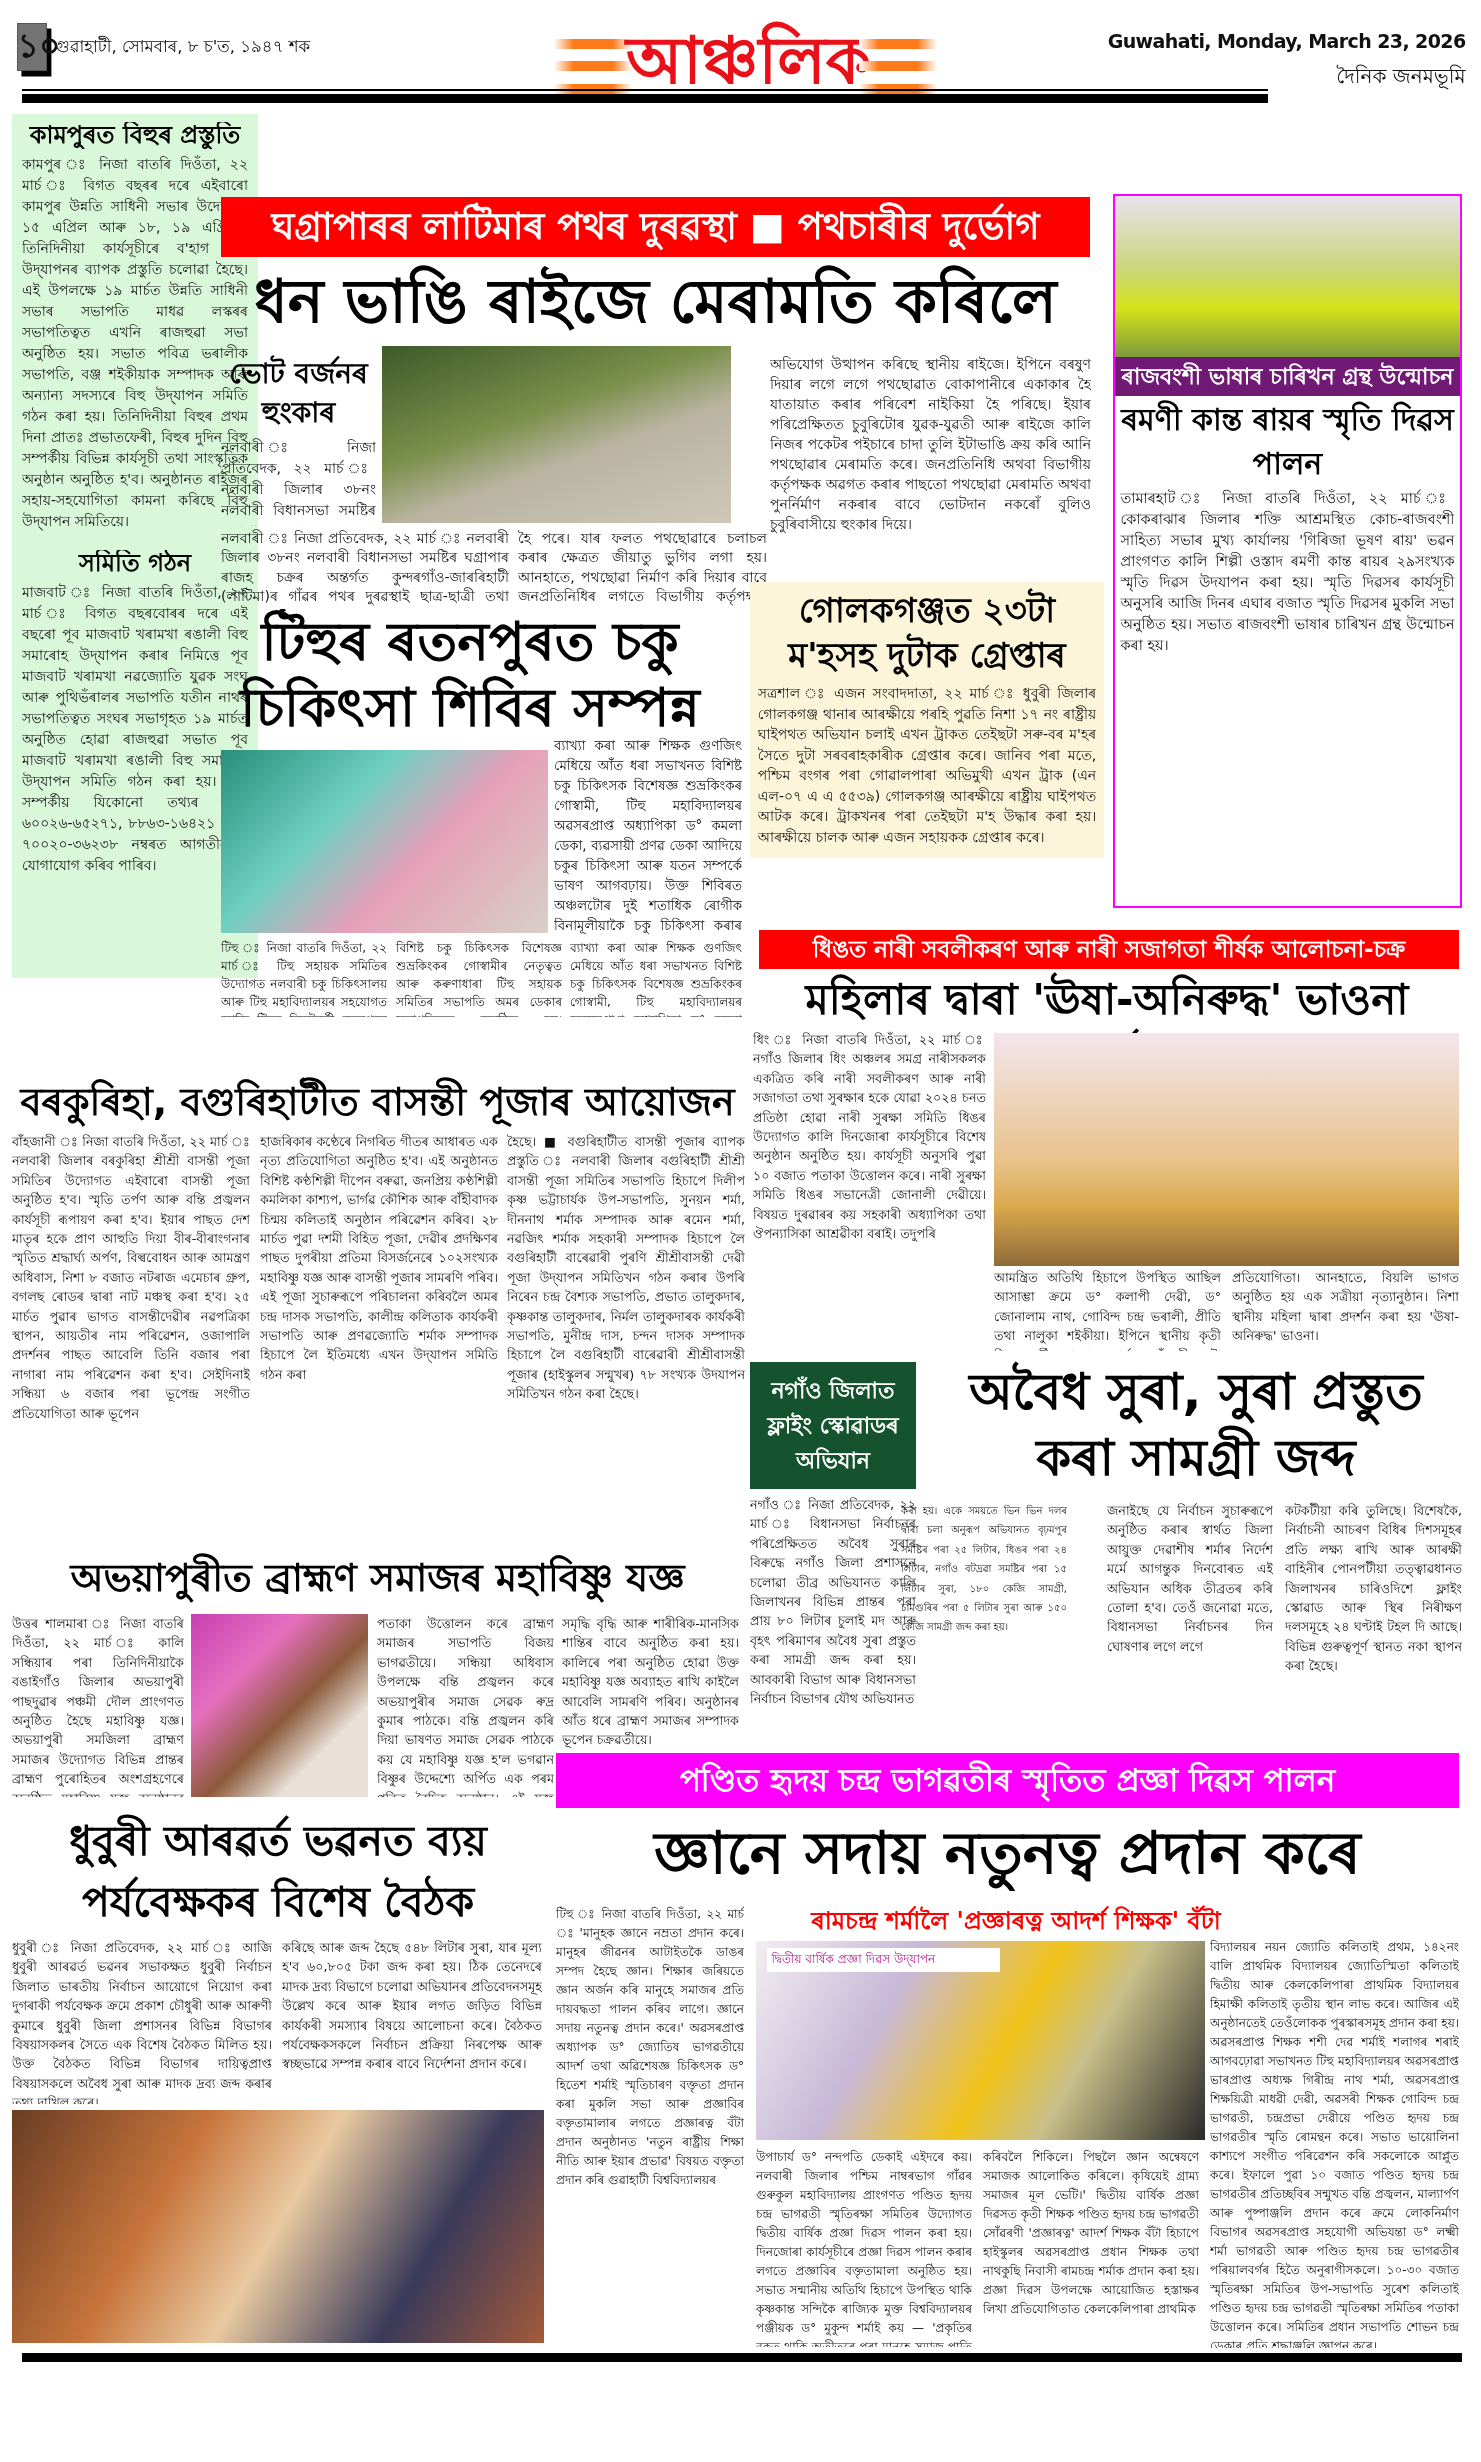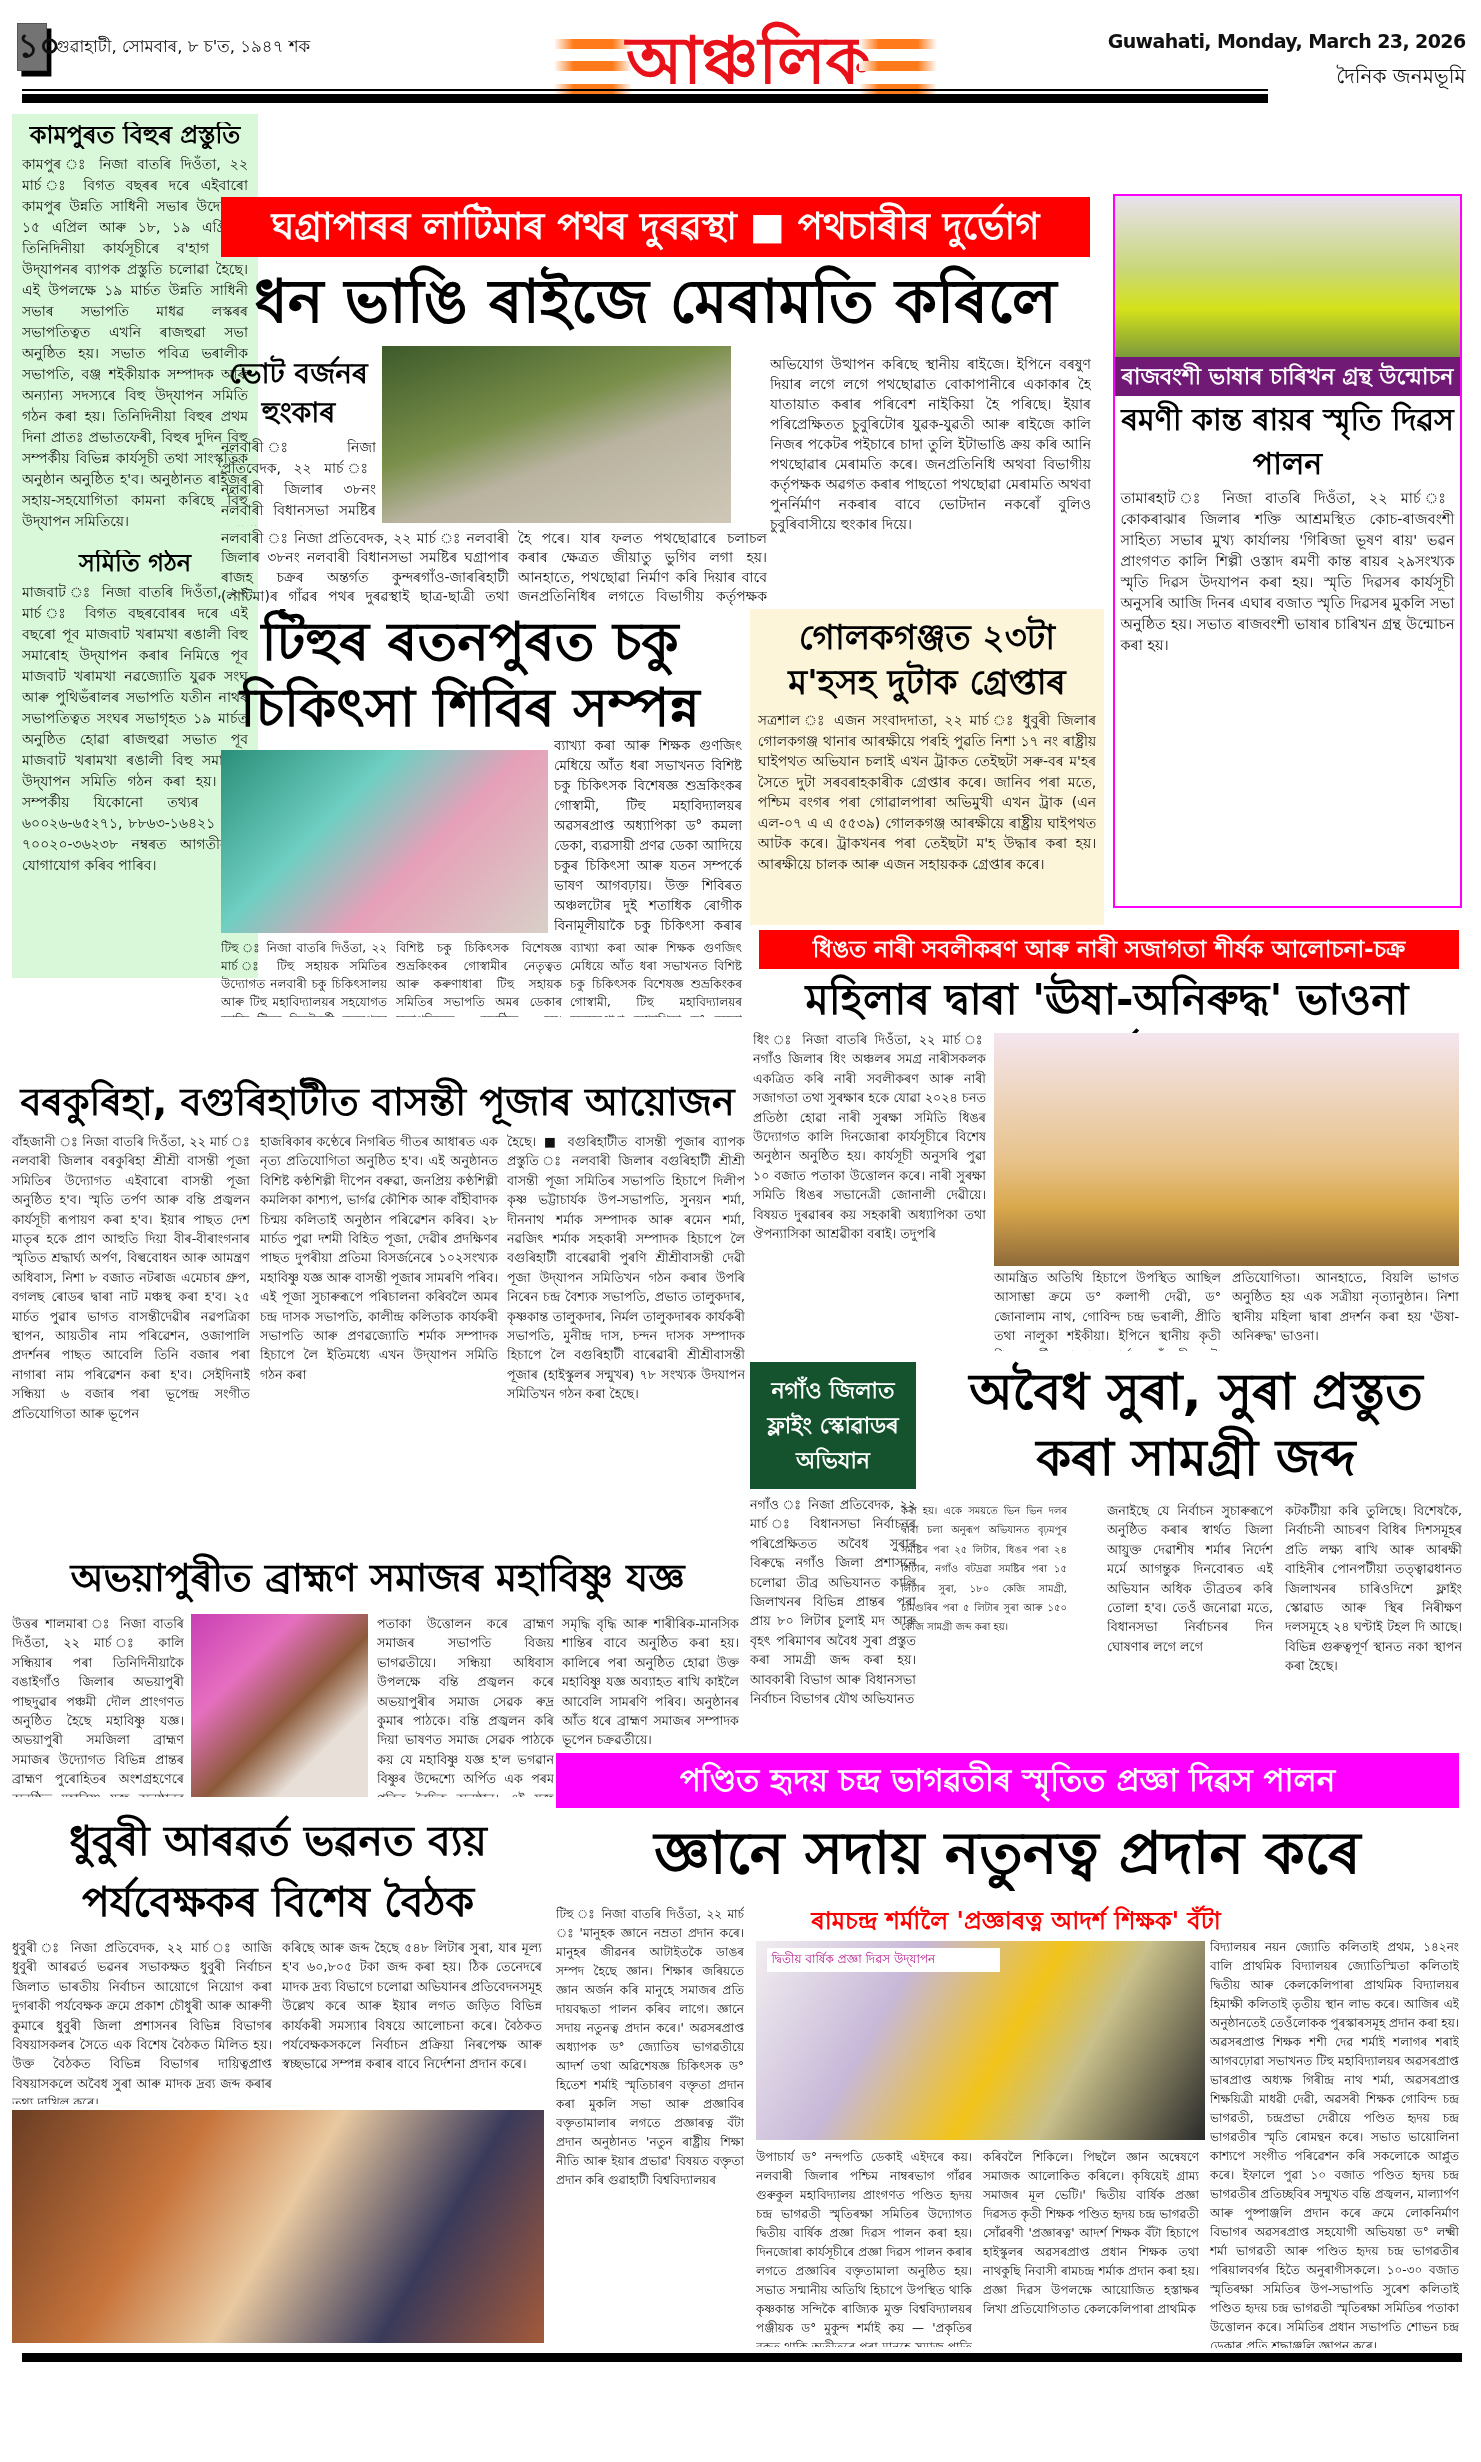--- a/index.html
+++ b/index.html
@@ -69,21 +69,21 @@
   <div class="body-text" style="padding:0 5.5px;height:449px;font-size:14.4px;line-height:21px">তামাৰহাট ঃ নিজা বাতৰি দিওঁতা, ২২ মাৰ্চ ঃ কোকৰাঝাৰ জিলাৰ শক্তি আশ্ৰমস্থিত কোচ-ৰাজবংশী সাহিত্য সভাৰ মুখ্য কাৰ্যালয় 'গিৰিজা ভূষণ ৰায়' ভৱন প্ৰাংগণত কালি শিল্পী ওস্তাদ ৰমণী কান্ত ৰায়ৰ ২৯সংখ্যক স্মৃতি দিৱস উদযাপন কৰা হয়। স্মৃতি দিৱসৰ কাৰ্যসূচী অনুসৰি আজি দিনৰ এঘাৰ বজাত স্মৃতি দিৱসৰ মুকলি সভা অনুষ্ঠিত হয়। সভাত ৰাজবংশী ভাষাৰ চাৰিখন গ্ৰন্থ উন্মোচন কৰা হয়।</div>
 </div>
 
 <div class="abs hl" style="left:221px;top:609px;width:498px;font-size:53px;line-height:66px">টিহুৰ ৰতনপুৰত চকু চিকিৎসা শিবিৰ সম্পন্ন</div>
 <div class="abs photo" style="left:221px;top:750px;width:327px;height:183px;background:linear-gradient(135deg,#2a8f7a,#6fcfc2 35%,#e6a0b8 60%,#d8d0c8)"></div>
 <div class="abs body-text" style="left:554px;top:736px;width:188px;height:199px;font-size:13.3px;line-height:20px">ব্যাখ্যা কৰা আৰু শিক্ষক গুণজিৎ মেধিয়ে আঁত ধৰা সভাখনত বিশিষ্ট চকু চিকিৎসক বিশেষজ্ঞ শুভ্ৰকিংকৰ গোস্বামী, টিহু মহাবিদ্যালয়ৰ অৱসৰপ্ৰাপ্ত অধ্যাপিকা ড° কমলা ডেকা, ব্যৱসায়ী প্ৰণৱ ডেকা আদিয়ে চকুৰ চিকিৎসা আৰু যতন সম্পৰ্কে ভাষণ আগবঢ়ায়। উক্ত শিবিৰত অঞ্চলটোৰ দুই শতাধিক ৰোগীক বিনামূলীয়াকৈ চকু চিকিৎসা কৰাৰ লগতেই ঔষধ, চছমা আদি যোগান ধৰা হয়। মাধ্যমিক বিদ্যালয়ৰ অৱসৰপ্ৰাপ্ত অধ্যক্ষ কান্তেশ্বৰ বামছিয়াৰীয়ে।</div>
 <div class="abs body-text" style="left:221px;top:939px;width:166px;height:78px;font-size:12px;line-height:18px">টিহু ঃ নিজা বাতৰি দিওঁতা, ২২ মাৰ্চ ঃ টিহু সহায়ক সমিতিৰ উদ্যোগত নলবাৰী চকু চিকিৎসালয় আৰু টিহু মহাবিদ্যালয়ৰ সহযোগত আজি টিহুৰ নিকটৱৰ্তী ৰতনপুৰৰ পৰা দিনজোৰাকৈ বিনামূলীয়া চকু চিকিৎসা শিবিৰৰ আয়োজন কৰা হয়।</div>
 <div class="abs body-text" style="left:396px;top:939px;width:166px;height:78px;font-size:12px;line-height:18px">বিশিষ্ট চকু চিকিৎসক বিশেষজ্ঞ শুভ্ৰকিংকৰ গোস্বামীৰ নেতৃত্বত আৰু কৰুণাধাৰা টিহু সহায়ক সমিতিৰ সভাপতি অমৰ ডেকাৰ সভাপতিত্বত অনুষ্ঠিত হয়। কৰুণাধাৰা টিহু সহায়ক সমিতিৰ সচিব নিৰঞ্জন দত্তই উদ্দেশ্যে</div>
 <div class="abs body-text" style="left:570px;top:939px;width:172px;height:78px;font-size:12px;line-height:18px">ব্যাখ্যা কৰা আৰু শিক্ষক গুণজিৎ মেধিয়ে আঁত ধৰা সভাখনত বিশিষ্ট চকু চিকিৎসক বিশেষজ্ঞ শুভ্ৰকিংকৰ গোস্বামী, টিহু মহাবিদ্যালয়ৰ অৱসৰপ্ৰাপ্ত অধ্যাপিকা ড° কমলা ডেকা, ব্যৱসায়ী প্ৰণৱ ডেকা আদিয়ে চকুৰ চিকিৎসা আৰু যতন সম্পৰ্কে ভাষণ আগবঢ়ায়। উক্ত শিবিৰত অঞ্চলটোৰ দুই শতাধিক ৰোগীক বিনামূলীয়াকৈ চকু চিকিৎসা কৰাৰ লগতেই ঔষধ, চছমা আদি যোগান ধৰা হয়। মাধ্যমিক বিদ্যালয়ৰ অৱসৰপ্ৰাপ্ত অধ্যক্ষ কান্তেশ্বৰ বামছিয়াৰীয়ে।</div>
 
-<div class="abs creambox" style="left:750px;top:609px;width:354px;height:316px;padding:5.5px 7.8px">
+<div class="abs creambox" style="left:750px;top:582px;width:354px;height:276px;padding:5.5px 7.8px">
   <div class="hl" style="font-size:34px;line-height:45px">গোলকগঞ্জত ২৩টা ম'হসহ দুটাক গ্ৰেপ্তাৰ</div>
   <div class="body-text" style="margin-top:5.5px;height:210px;font-size:14px;line-height:20.5px">সত্ৰশাল ঃ এজন সংবাদদাতা, ২২ মাৰ্চ ঃ ধুবুৰী জিলাৰ গোলকগঞ্জ থানাৰ আৰক্ষীয়ে পৰহি পুৱতি নিশা ১৭ নং ৰাষ্ট্ৰীয় ঘাইপথত অভিযান চলাই এখন ট্ৰাকত তেইছটা সৰু-বৰ ম'হৰ সৈতে দুটা সৰবৰাহকাৰীক গ্ৰেপ্তাৰ কৰে। জানিব পৰা মতে, পশ্চিম বংগৰ পৰা গোৱালপাৰা অভিমুখী এখন ট্ৰাক (এন এল-০৭ এ এ ৫৫৩৯) গোলকগঞ্জ আৰক্ষীয়ে ৰাষ্ট্ৰীয় ঘাইপথত আটক কৰে। ট্ৰাকখনৰ পৰা তেইছটা ম'হ উদ্ধাৰ কৰা হয়। আৰক্ষীয়ে চালক আৰু এজন সহায়কক গ্ৰেপ্তাৰ কৰে।</div>
 </div>
 
 <div class="abs banner" style="left:759px;top:930px;width:700px;height:39px;background:#ff0000;font-size:23px;line-height:39px">ধিঙত নাৰী সবলীকৰণ আৰু নাৰী সজাগতা শীৰ্ষক আলোচনা-চক্ৰ</div>
 <div class="abs hl" style="left:750px;top:972px;width:714px;font-size:42px;line-height:55px">মহিলাৰ দ্বাৰা 'ঊষা-অনিৰুদ্ধ' ভাওনা প্ৰদৰ্শন</div>
 <div class="abs body-text" style="left:753px;top:1030px;width:233px;height:271px;font-size:12.7px;line-height:19.4px">ধিং ঃ নিজা বাতৰি দিওঁতা, ২২ মাৰ্চ ঃ নগাঁও জিলাৰ ধিং অঞ্চলৰ সমগ্ৰ নাৰীসকলক একত্ৰিত কৰি নাৰী সবলীকৰণ আৰু নাৰী সজাগতা তথা সুৰক্ষাৰ হকে যোৱা ২০২৪ চনত প্ৰতিষ্ঠা হোৱা নাৰী সুৰক্ষা সমিতি ধিঙৰ উদ্যোগত কালি দিনজোৰা কাৰ্যসূচীৰে বিশেষ অনুষ্ঠান অনুষ্ঠিত হয়। কাৰ্যসূচী অনুসৰি পুৱা ১০ বজাত পতাকা উত্তোলন কৰে। নাৰী সুৰক্ষা সমিতি ধিঙৰ সভানেত্ৰী জোনালী দেৱীয়ে। বিষয়ত দুৰৱাৰৰ কয় সহকাৰী অধ্যাপিকা তথা ঔপন্যাসিকা আশ্ৰৱীকা বৰাই। তদুপৰি</div>
 <div class="abs photo" style="left:994px;top:1033px;width:465px;height:233px;background:linear-gradient(180deg,#f4e6ee,#e7c28a 55%,#d9a84c 75%,#8f6a3a)"></div>
 <div class="abs body-text" style="left:994px;top:1268px;width:227px;height:83px;font-size:12.7px;line-height:19.4px">আমন্ত্ৰিত অতিথি হিচাপে উপস্থিত আছিল আসাম্ভা ক্ৰমে ড° কলাপী দেৱী, ড° জোনালাম নাথ, গোবিন্দ চন্দ্ৰ ভৰালী, প্ৰীতি তথা নালুকা শইকীয়া। ইপিনে স্থানীয় কৃতী শিক্ষক স্বৰ্গীয় সাৰদানন্দ শৰ্মাৰ সোঁৱৰণীত দুটা শাখাত অনুষ্ঠিত হয়</div>
 <div class="abs body-text" style="left:1232px;top:1268px;width:227px;height:83px;font-size:12.7px;line-height:19.4px">প্ৰতিযোগিতা। আনহাতে, বিয়লি ভাগত অনুষ্ঠিত হয় এক সত্ৰীয়া নৃত্যানুষ্ঠান। নিশা স্থানীয় মহিলা দ্বাৰা প্ৰদৰ্শন কৰা হয় 'ঊষা-অনিৰুদ্ধ' ভাওনা।</div>

